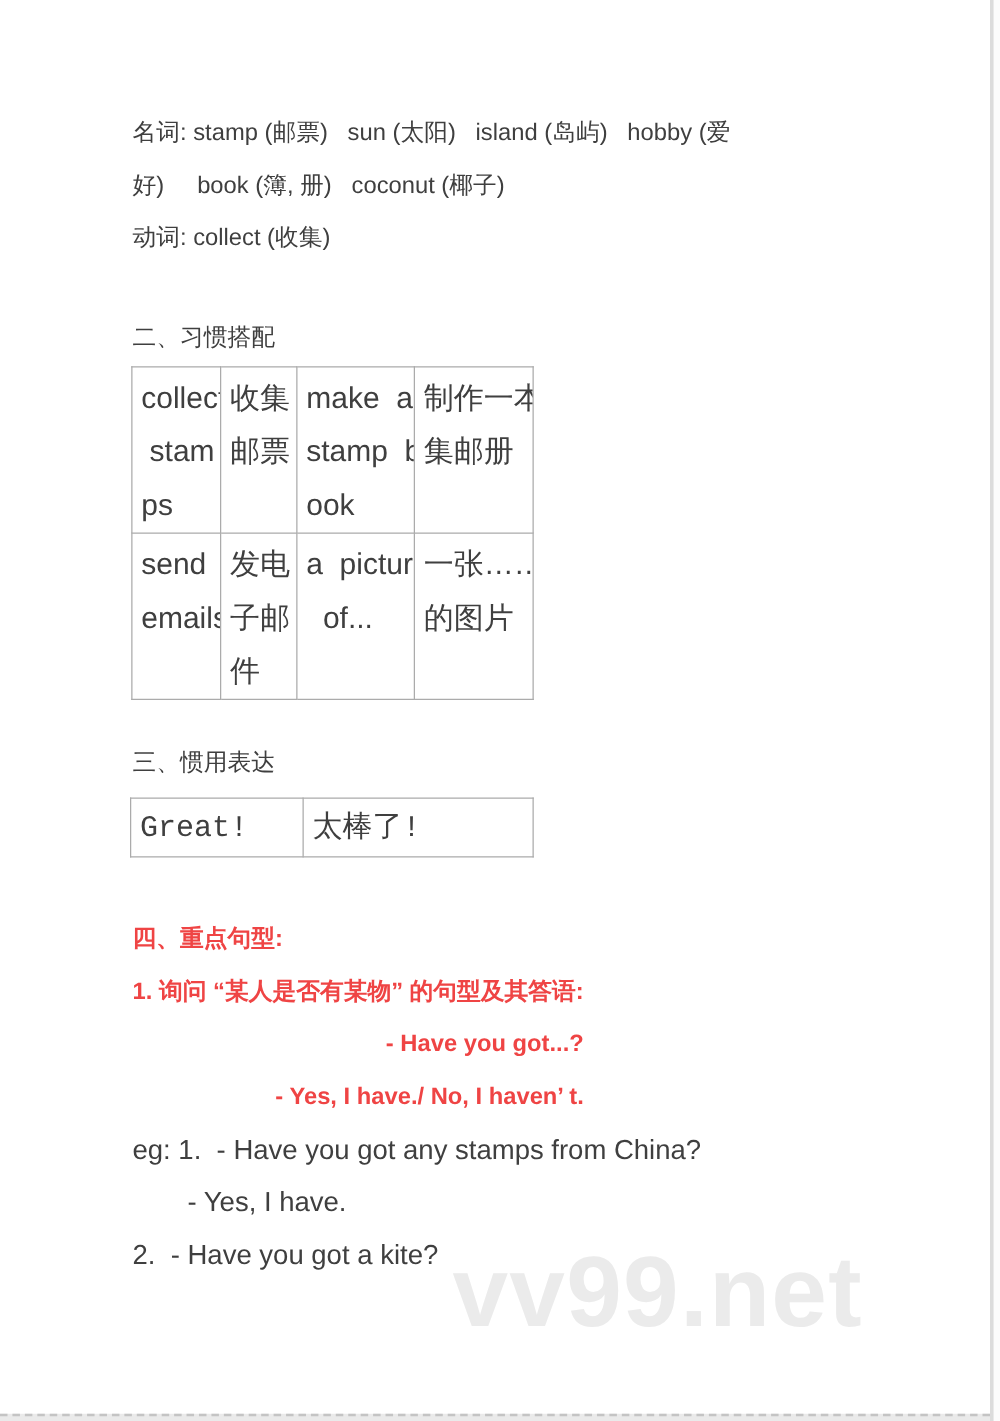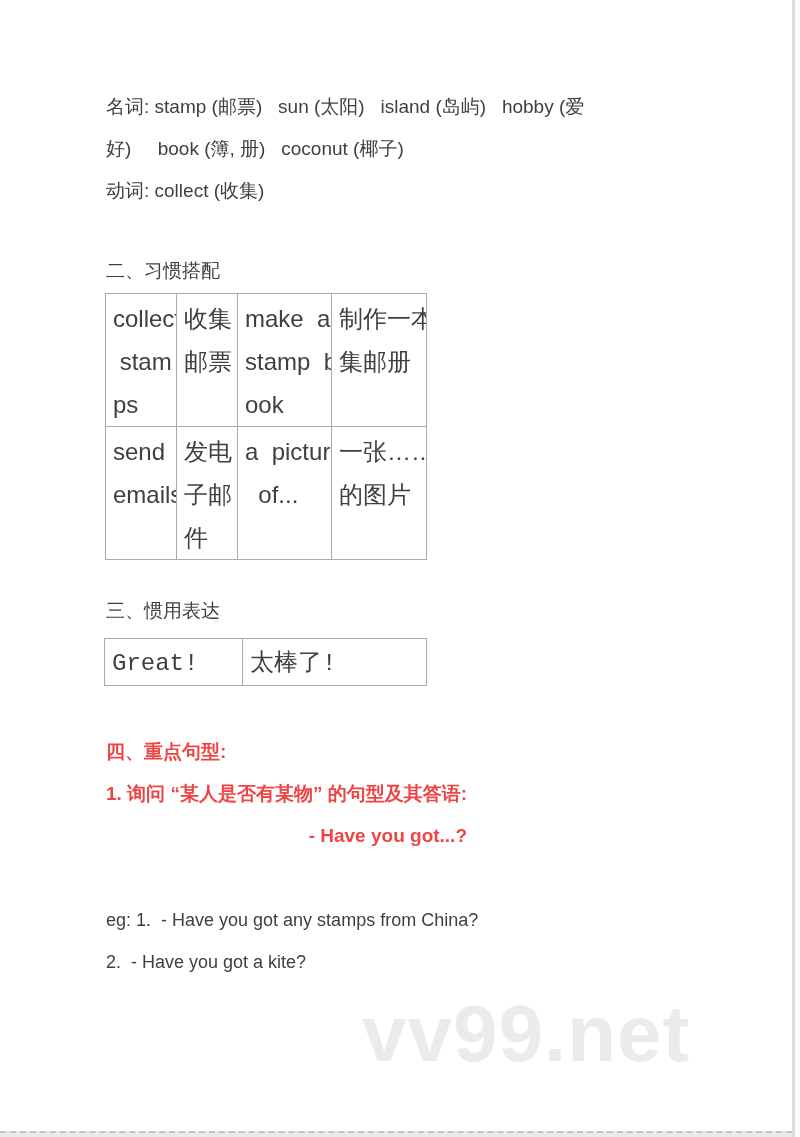--- a/index.html
+++ b/index.html
@@ -61,21 +61,21 @@
     font-size: 19px;
     white-space: pre;
   }
   .indent1 { padding-left: 24px; text-align: right; }
   .eg-block {
     position: absolute; left: 106px; top: 899px;
   }
   .eg-block .line {
     line-height: 42px;
     color: #3f3f3f;
-    font-size: 18px;
+    font-size: 22px;
     white-space: pre;
   }
   .indent2 { padding-left: 44px; }
 
   .watermark {
     position: absolute; left: 362px; top: 994px;
     font-size: 80px;
     font-weight: 700;
     color: #ebebeb;
     letter-spacing: 1px;
@@ -160,24 +160,26 @@
       <td>Great!</td>
       <td>太棒了!</td>
     </tr>
   </tbody>
     </table>
 
   <div class="sec4-block">
     <div class="line">四、重点句型:</div>
     <div class="line">1. 询问 “某人是否有某物” 的句型及其答语:</div>
     <div class="line indent1">- Have you got...?</div>
+    <div class="line indent1">- Yes, I have./ No, I haven’ t.</div>
   </div>
 
   <div class="eg-block">
     <div class="line">eg: 1.  - Have you got any stamps from China?</div>
+    <div class="line indent2">- Yes, I have.</div>
     <div class="line">2.  - Have you got a kite?</div>
   </div>
 
   <div class="page-right-line"></div>
   <div class="page-right-strip"></div>
   <div class="page-bottom-edge"></div>
 
 </div>
 
 </body></html>

